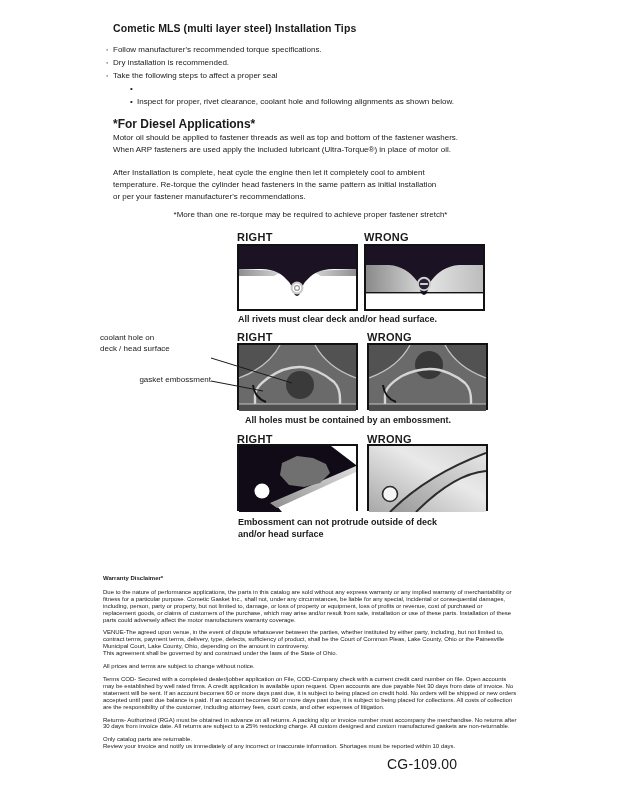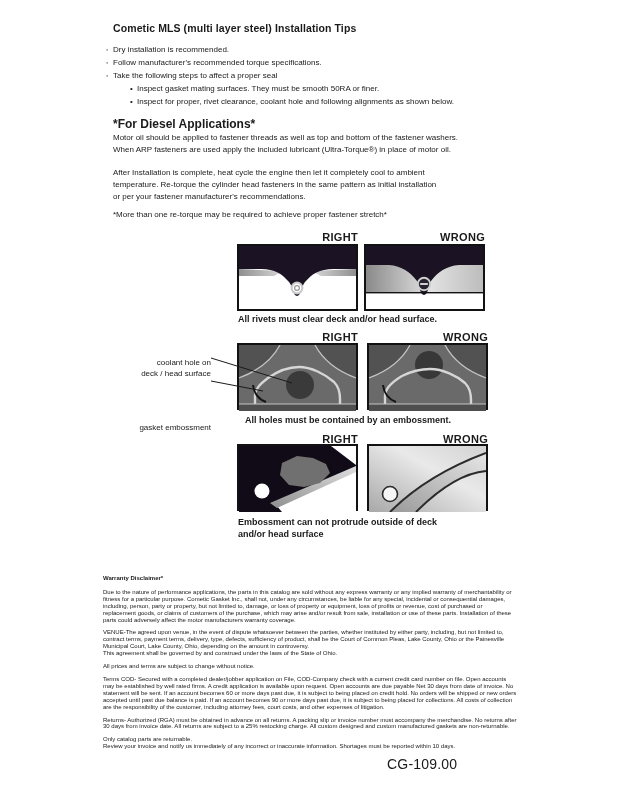--- a/index.html
+++ b/index.html
@@ -14,55 +14,54 @@
   .doc-title{left:113px;top:22px;font-size:10.5px;font-weight:bold;letter-spacing:.1px;}
   
   .intro{left:106px;top:43px;font-size:8px;line-height:13px;width:420px;}
   .b-row{display:flex;align-items:baseline;}
   .b-marker{width:7px;font-size:7px;flex:0 0 7px;}
   .b-row.sub{padding-left:24px;}
   .b-row.sub .b-marker{font-size:8px;}
   
   .diesel-head{left:113px;top:117px;font-size:12px;font-weight:bold;}
   .body-para{left:113px;font-size:8px;line-height:12px;width:395px;}
-  .p1{top:132px;} .p2{top:167px;} .note{top:209px;}
-  
-  .dw-label{font-size:11px;font-weight:bold;width:121px;text-align:right;letter-spacing:.3px;}
+  .p1{top:132px;} .p2{top:167px;} .note{top:209px;text-align:center;}
+  
+  .dw-label{font-size:11px;font-weight:bold;width:121px;text-align:left;letter-spacing:.3px;}
   .dimg{width:117px;height:63px;border:2px solid #121212;background:#fff;}
   .dimg svg{display:block;}
   .caption{font-size:9px;font-weight:bold;line-height:11.5px;}
-  .callouts{left:100px;top:357px;width:111px;text-align:right;font-size:8px;line-height:11px;}
-  .callout2{left:100px;top:375px;width:111px;text-align:right;font-size:8px;margin-top:48px;}
+  .callouts{left:100px;top:332px;width:111px;text-align:left;font-size:8px;line-height:11px;}
+  .callout2{left:100px;top:375px;width:111px;text-align:right;font-size:8px;}
   .page-number{left:387px;top:756px;font-size:14px;letter-spacing:.2px;}
   
   .legal{left:103px;top:575px;width:414px;font-size:6px;line-height:6.9px;}
   .legal .lp{margin:0 0 6px 0;}
   .legal .lh{font-weight:bold;margin:0 0 7px 0;}
 </style>
 </head>
 <body>
 
 <div class="abs doc-title">Cometic MLS (multi layer steel) Installation Tips</div>
 
 <div class="abs intro">
   <div class="b-row">
     <span class="b-marker">◦</span>
-    <span>Dry installation is recommended.</span>
+    <span>Follow manufacturer's recommended torque specifications.</span>
   </div>
   <div class="b-row">
     <span class="b-marker">◦</span>
-    <span>Follow manufacturer's recommended torque specifications.</span>
+    <span>Dry installation is recommended.</span>
   </div>
   <div class="b-row">
     <span class="b-marker">◦</span>
     <span>Take the following steps to affect a proper seal</span>
   </div>
   <div class="b-row sub">
     <span class="b-marker">•</span>
-    <span>Inspect gasket mating surfaces.  They must be smooth 50RA or finer.</span>
   </div>
   <div class="b-row sub">
     <span class="b-marker">•</span>
     <span>Inspect for proper, rivet clearance, coolant hole and following alignments as shown below.</span>
   </div>
 </div>
 
 <div class="abs diesel-head">*For Diesel Applications*</div>
 <div class="abs body-para p1 preline">Motor oil should be applied to fastener threads as well as top and bottom of the fastener washers.
 When ARP fasteners are used apply the included lubricant (Ultra-Torque®) in place of motor oil.</div>

